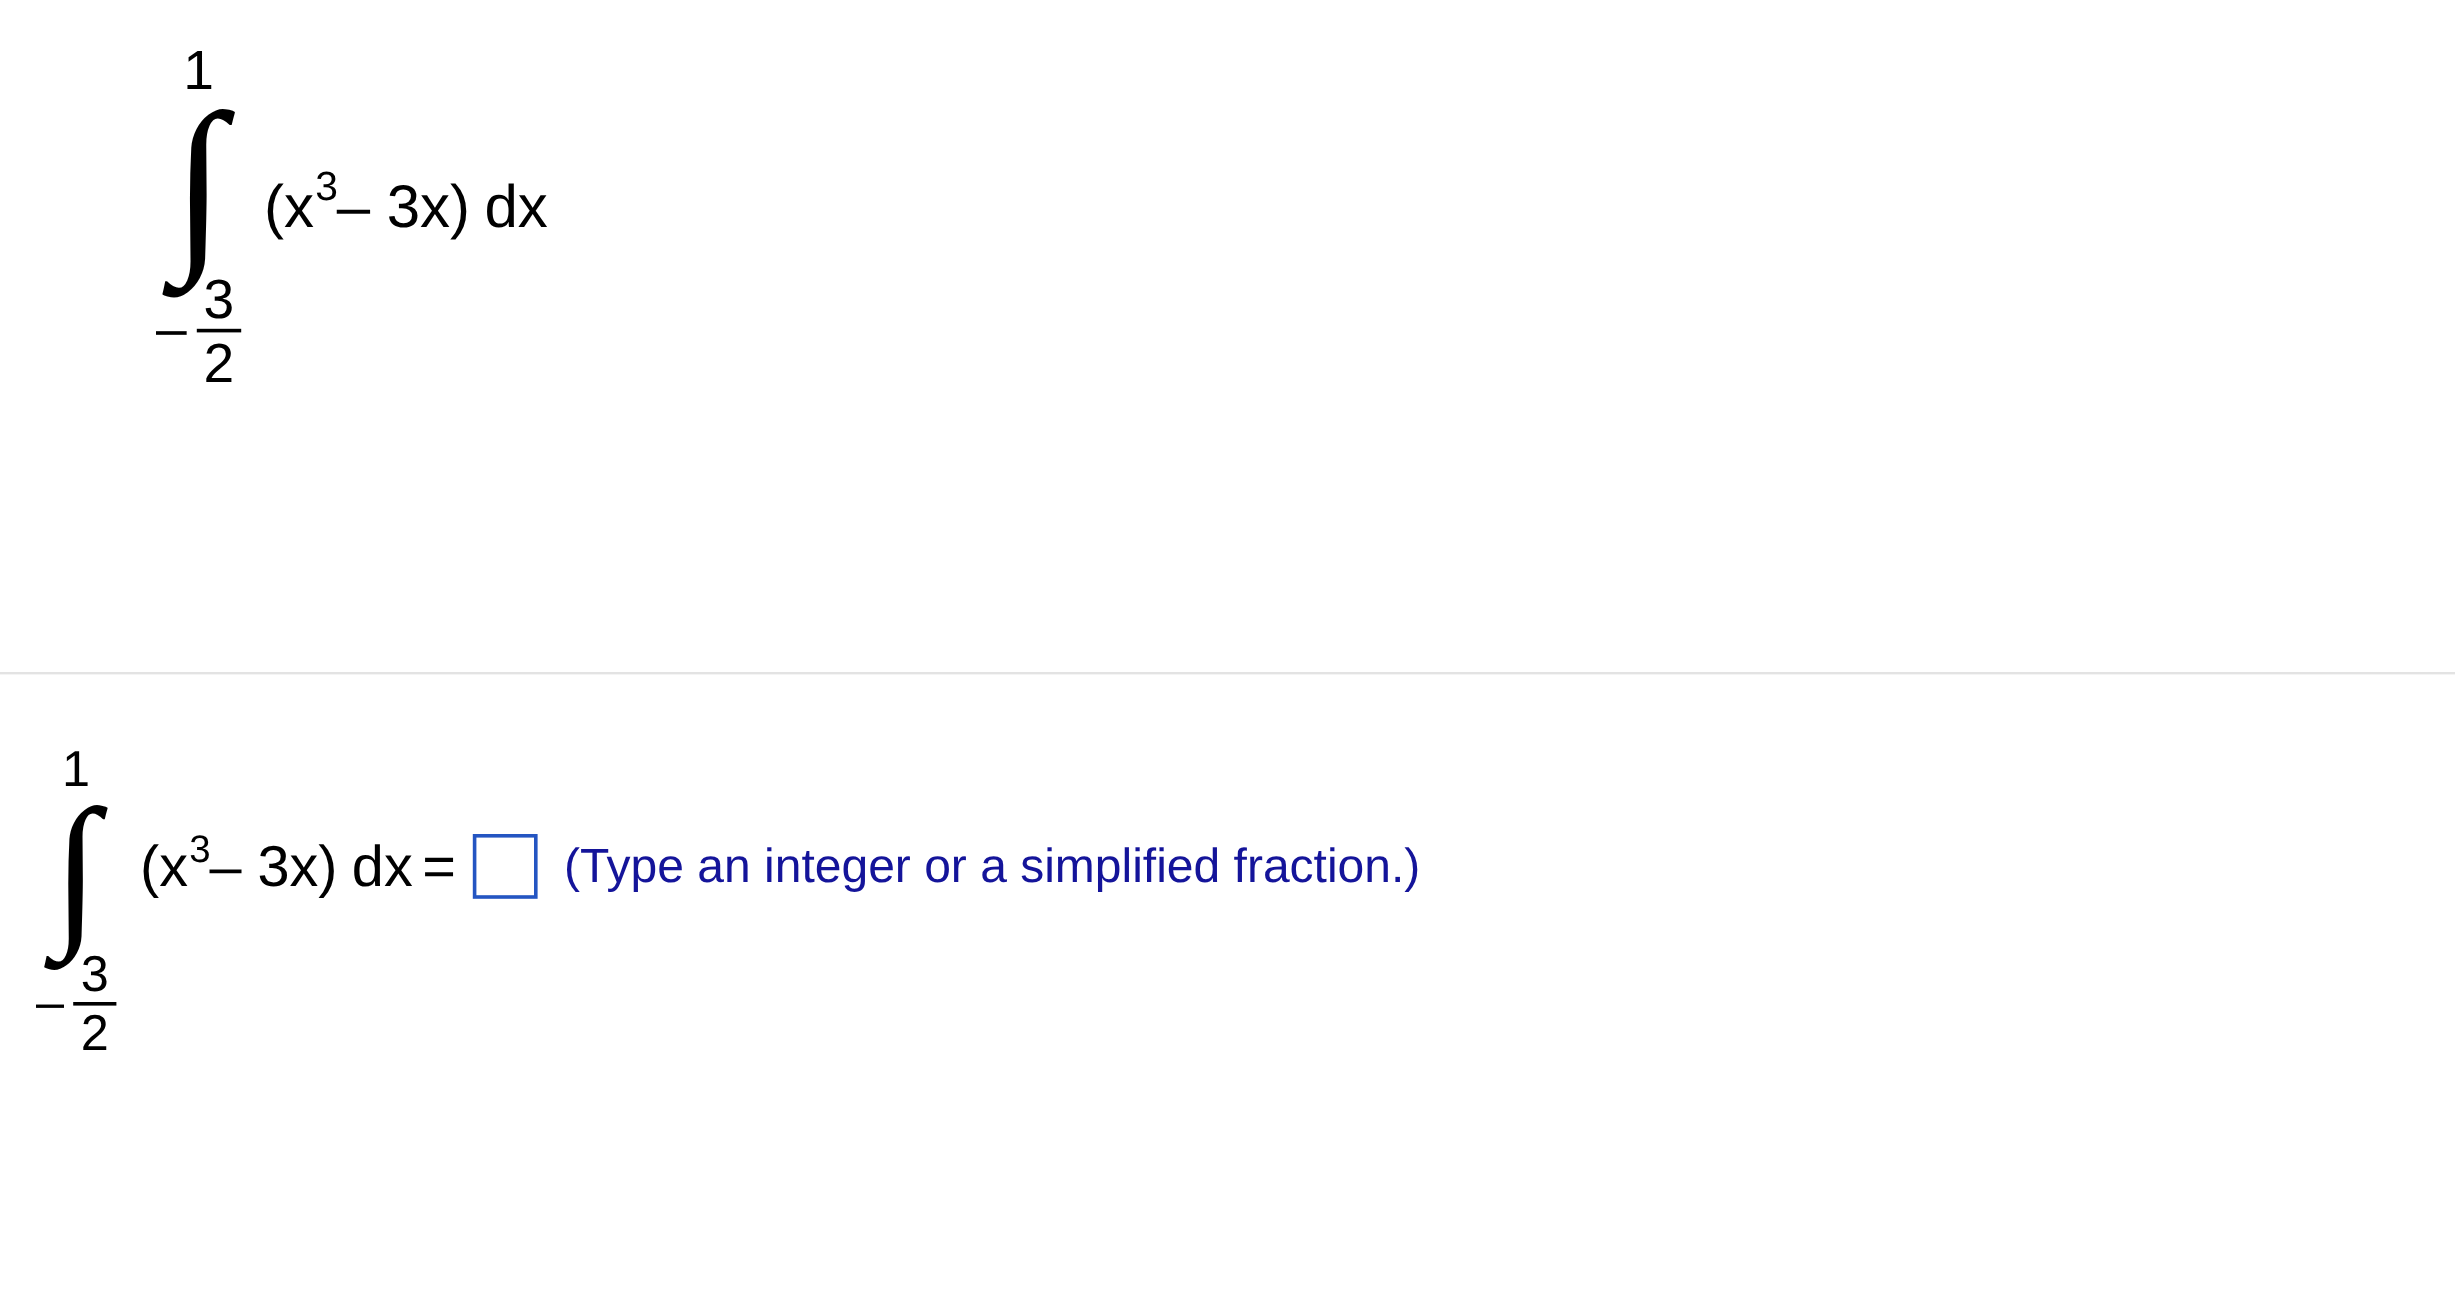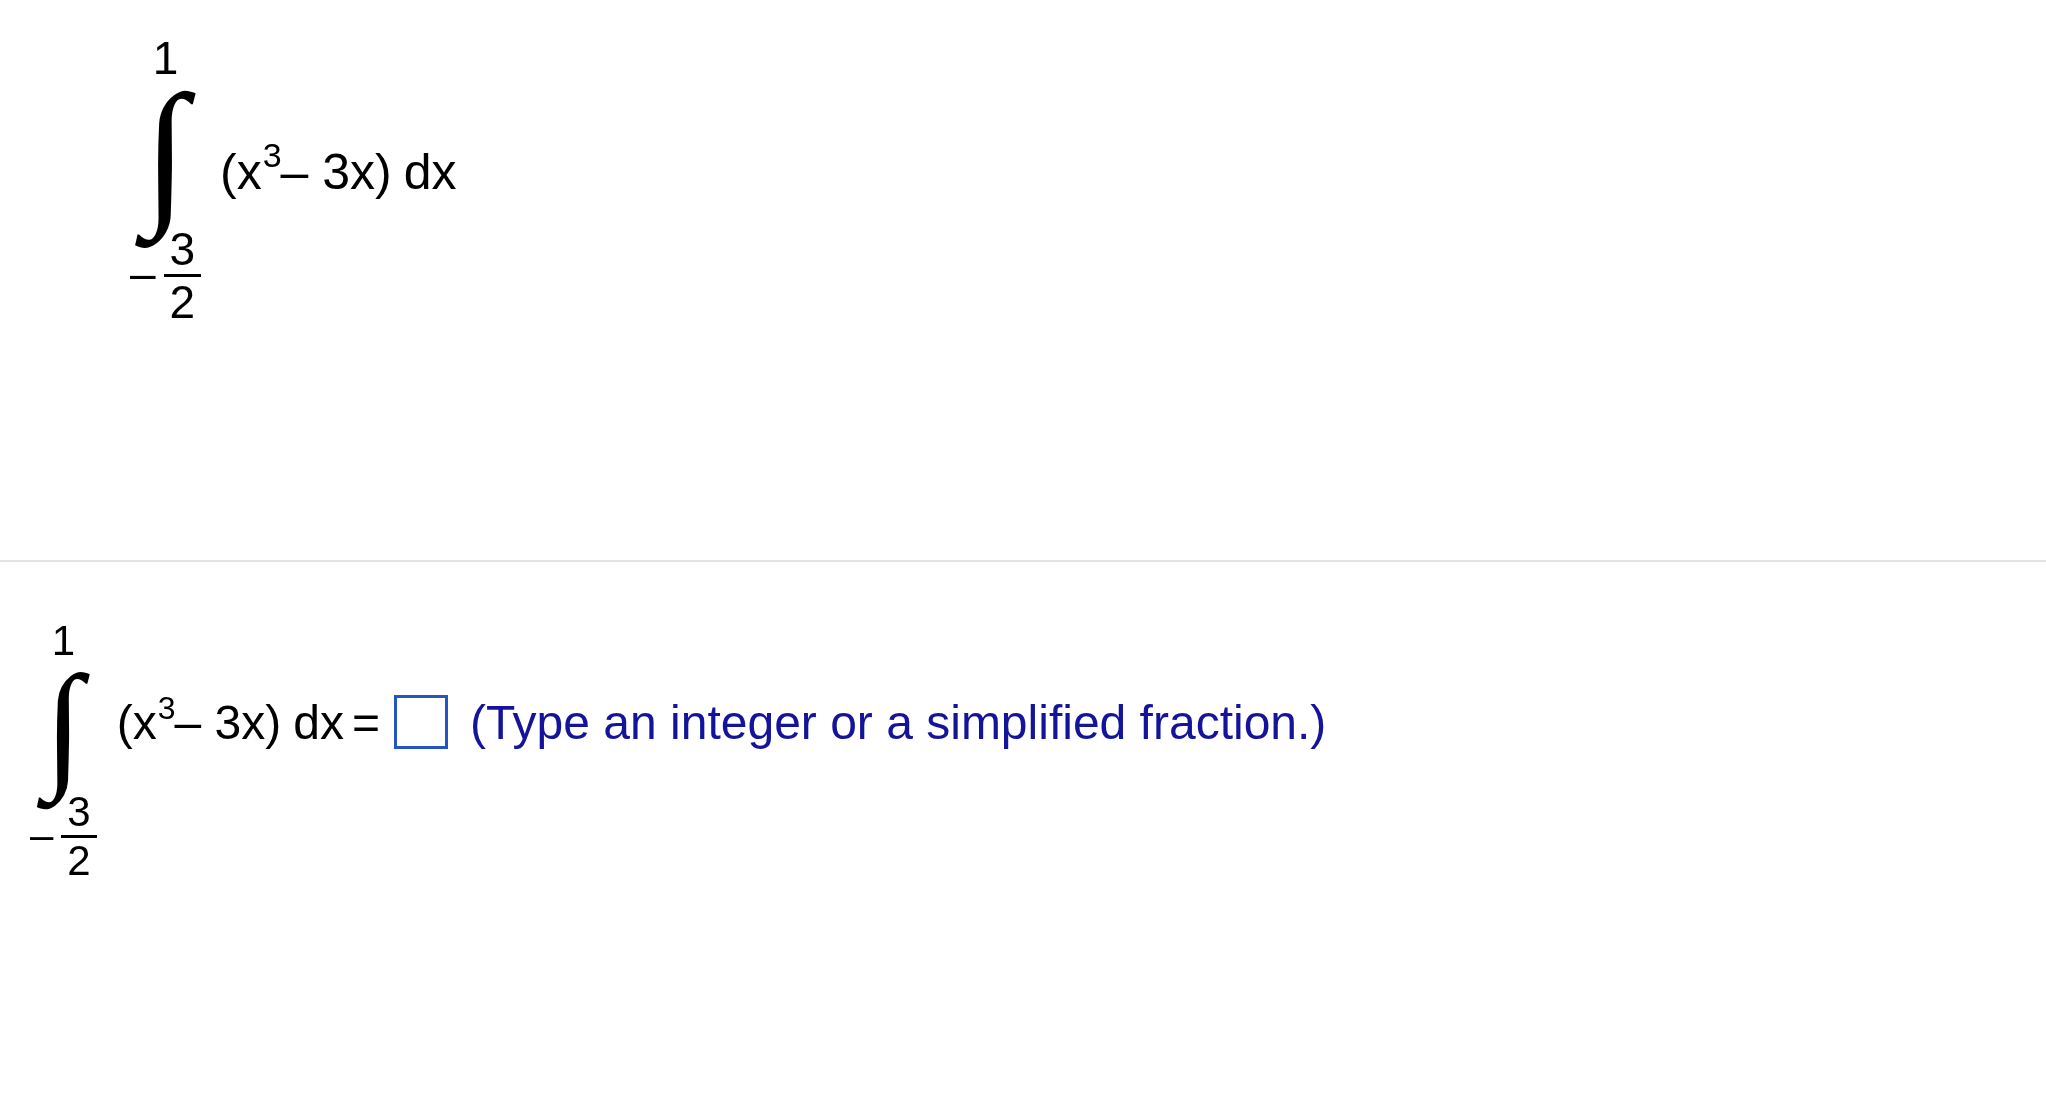--- a/index.html
+++ b/index.html
@@ -144,21 +144,21 @@
     width:54px;
     height:54px;
     border:3px solid #2455c2;
     box-sizing:border-box;
     position:relative;
     top:-30px;
     background:#fff;
   }
 
   .hint{
-    font-size:48px;
+    font-size:40px;
     color:#14149a;
     margin-left:22px;
     white-space:nowrap;
     position:relative;
     top:-30px;
   }
 </style>
 </head>
 <body>
 

